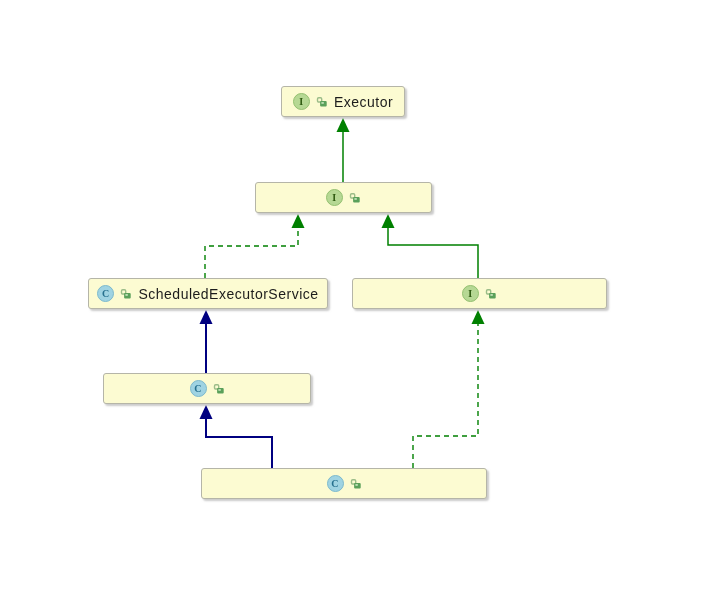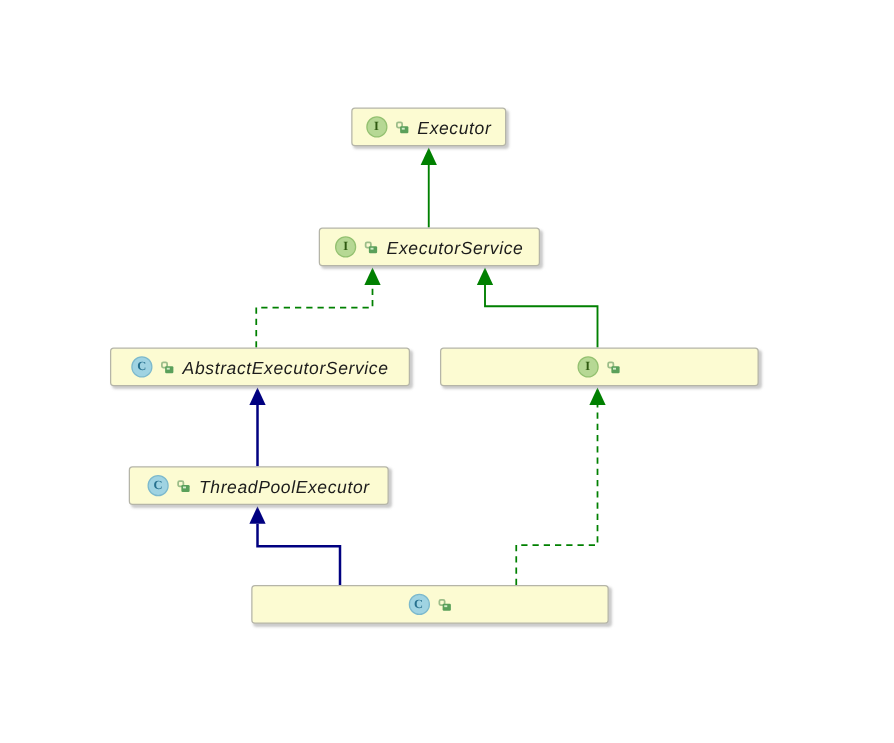--- a/index.html
+++ b/index.html
@@ -42,21 +42,21 @@
     background:#b6d894;
     border:1px solid #93c070;
     color:#2f5a11;
   }
   .type-icon.cls{
     background:#9fd3e2;
     border:1px solid #7cb9cd;
     color:#26708e;
   }
   .lock{flex:0 0 auto;}
-  .label{display:inline-block;font-style:italic;}
+  .label{display:inline-block;}
 </style>
 </head>
 <body>
 
 <div id="canvas">
 
   <svg id="edges" xmlns="http://www.w3.org/2000/svg">
 
     <g>
       <line x1="343" y1="182" x2="343" y2="131" stroke="#008000" stroke-width="1.5"></line>
@@ -103,33 +103,32 @@
 
   <div class="node" style="left:255px;top:182px;width:177px;height:31px;">
     <span class="type-icon iface">
         <span>I</span>
       </span>
     <svg class="lock" width="12" height="12" viewBox="0 0 12 12">
       <rect x="1.5" y="1.8" width="4.2" height="4.2" rx="1.2" fill="none" stroke="#9cbd89" stroke-width="1.4"></rect>
       <rect x="4.1" y="4.9" width="6.6" height="5.6" rx="1" fill="#5aa05a"></rect>
       <rect x="5.4" y="6.2" width="2.4" height="1.5" fill="#d4ecc9"></rect>
     </svg>
-    <span class="label">ExecutorService</span>
   </div>
 
   <div class="node" style="left:88px;top:278px;width:240px;height:31px;">
     <span class="type-icon cls">
         <span>C</span>
       </span>
     <svg class="lock" width="12" height="12" viewBox="0 0 12 12">
       <rect x="1.5" y="1.8" width="4.2" height="4.2" rx="1.2" fill="none" stroke="#9cbd89" stroke-width="1.4"></rect>
       <rect x="4.1" y="4.9" width="6.6" height="5.6" rx="1" fill="#5aa05a"></rect>
       <rect x="5.4" y="6.2" width="2.4" height="1.5" fill="#d4ecc9"></rect>
     </svg>
-    <span class="label">AbstractExecutorService</span>
+    <span class="label">ScheduledExecutorService</span>
   </div>
 
   <div class="node" style="left:352px;top:278px;width:255px;height:31px;">
     <span class="type-icon iface">
         <span>I</span>
       </span>
     <svg class="lock" width="12" height="12" viewBox="0 0 12 12">
       <rect x="1.5" y="1.8" width="4.2" height="4.2" rx="1.2" fill="none" stroke="#9cbd89" stroke-width="1.4"></rect>
       <rect x="4.1" y="4.9" width="6.6" height="5.6" rx="1" fill="#5aa05a"></rect>
       <rect x="5.4" y="6.2" width="2.4" height="1.5" fill="#d4ecc9"></rect>
@@ -138,21 +137,20 @@
 
   <div class="node" style="left:103px;top:373px;width:208px;height:31px;">
     <span class="type-icon cls">
         <span>C</span>
       </span>
     <svg class="lock" width="12" height="12" viewBox="0 0 12 12">
       <rect x="1.5" y="1.8" width="4.2" height="4.2" rx="1.2" fill="none" stroke="#9cbd89" stroke-width="1.4"></rect>
       <rect x="4.1" y="4.9" width="6.6" height="5.6" rx="1" fill="#5aa05a"></rect>
       <rect x="5.4" y="6.2" width="2.4" height="1.5" fill="#d4ecc9"></rect>
     </svg>
-    <span class="label">ThreadPoolExecutor</span>
   </div>
 
   <div class="node" style="left:201px;top:468px;width:286px;height:31px;">
     <span class="type-icon cls">
         <span>C</span>
       </span>
     <svg class="lock" width="12" height="12" viewBox="0 0 12 12">
       <rect x="1.5" y="1.8" width="4.2" height="4.2" rx="1.2" fill="none" stroke="#9cbd89" stroke-width="1.4"></rect>
       <rect x="4.1" y="4.9" width="6.6" height="5.6" rx="1" fill="#5aa05a"></rect>
       <rect x="5.4" y="6.2" width="2.4" height="1.5" fill="#d4ecc9"></rect>

